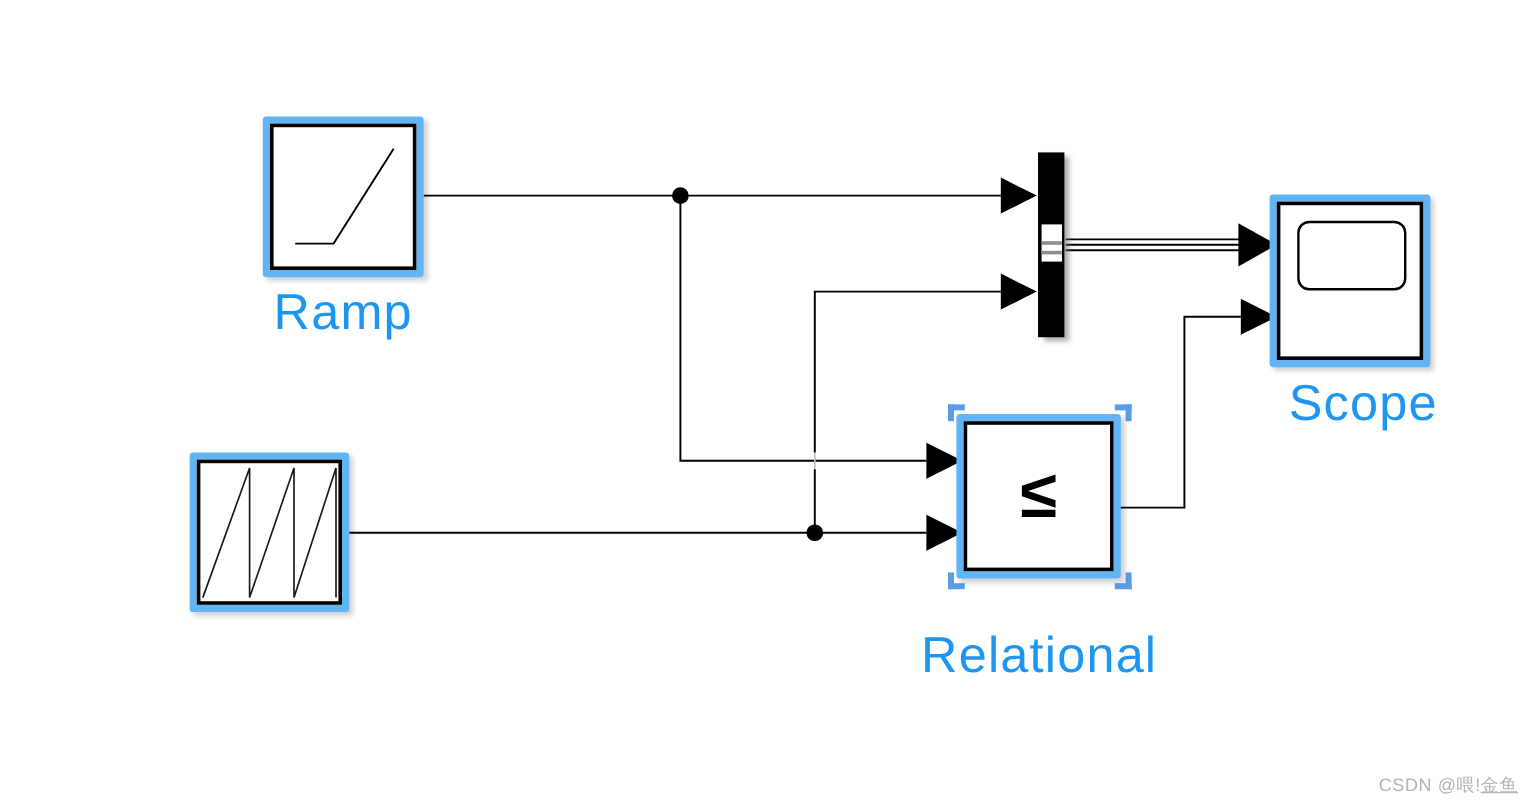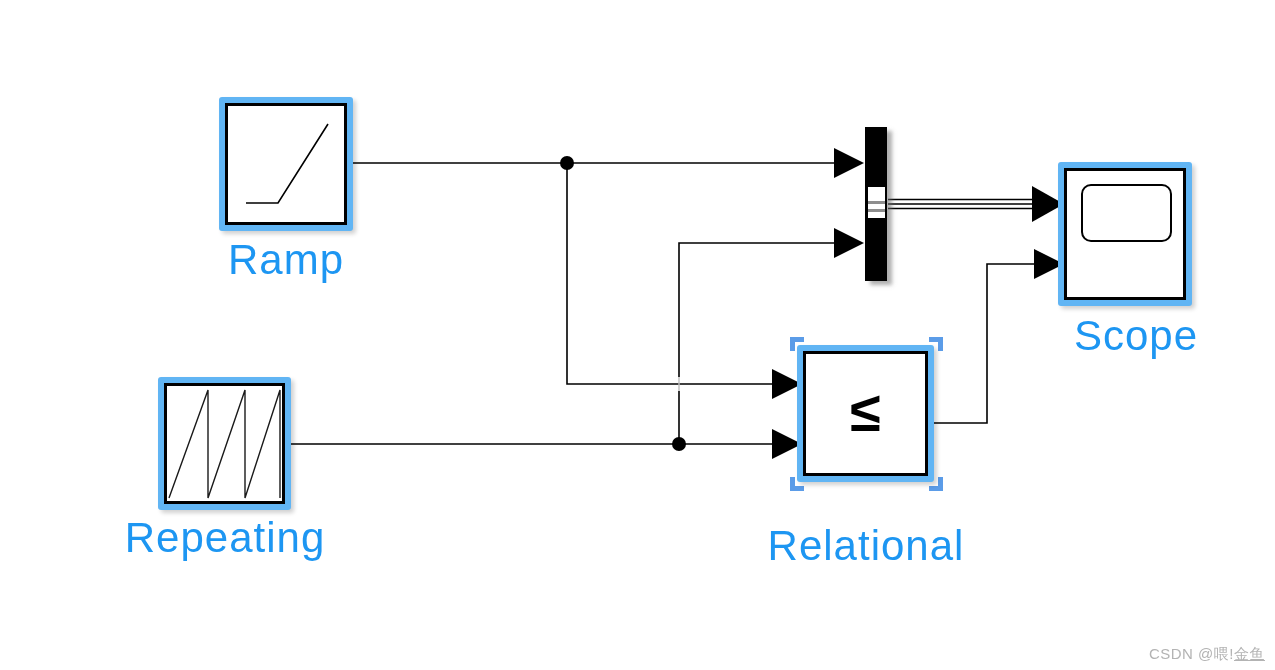--- a/index.html
+++ b/index.html
@@ -106,21 +106,20 @@
   <div class="blk-label" style="left:286px;top:236px;">Ramp</div>
 
   <div class="glow" style="left:158px;top:377px;width:133px;height:133px;">
     <div class="block">
       <svg viewBox="0 0 115 115">
         <polyline class="icon-thin" points="2,112 41,4 41,112 78,4 78,112 113,4 113,112"></polyline>
       </svg>
     </div>
   </div>
   <div class="blk-label" style="left:225px;top:514px;">
-    <div>Repeating</div>
   </div>
 
   <div class="mux-bar">
     <div class="mux-port">
       <div class="pl a"></div>
       <div class="pl b"></div>
     </div>
   </div>
 
   <div class="brackets">

